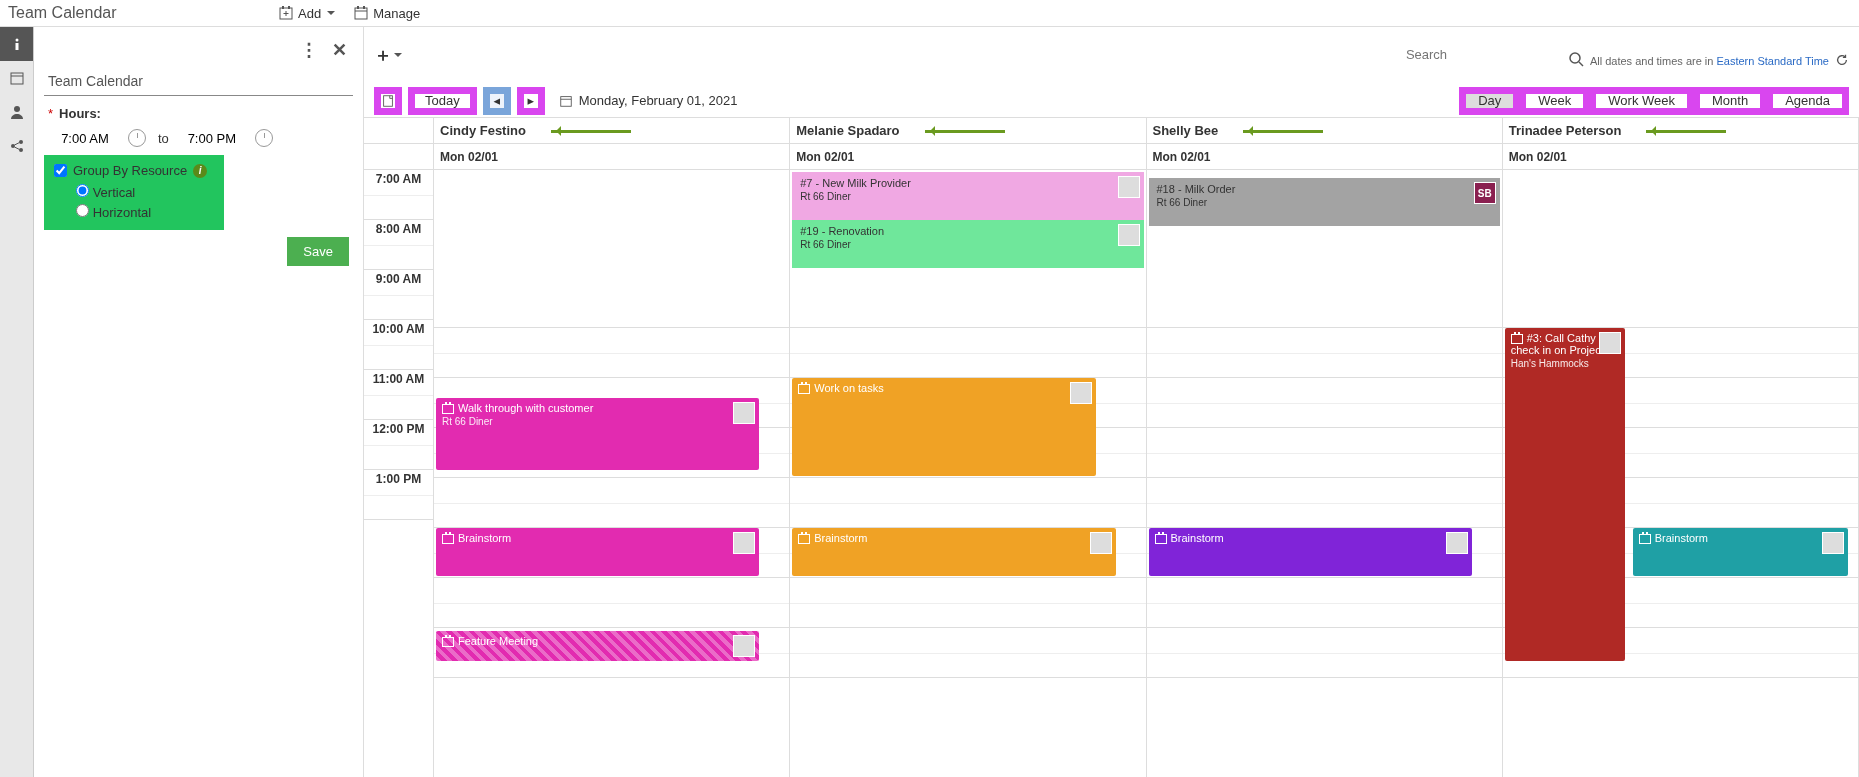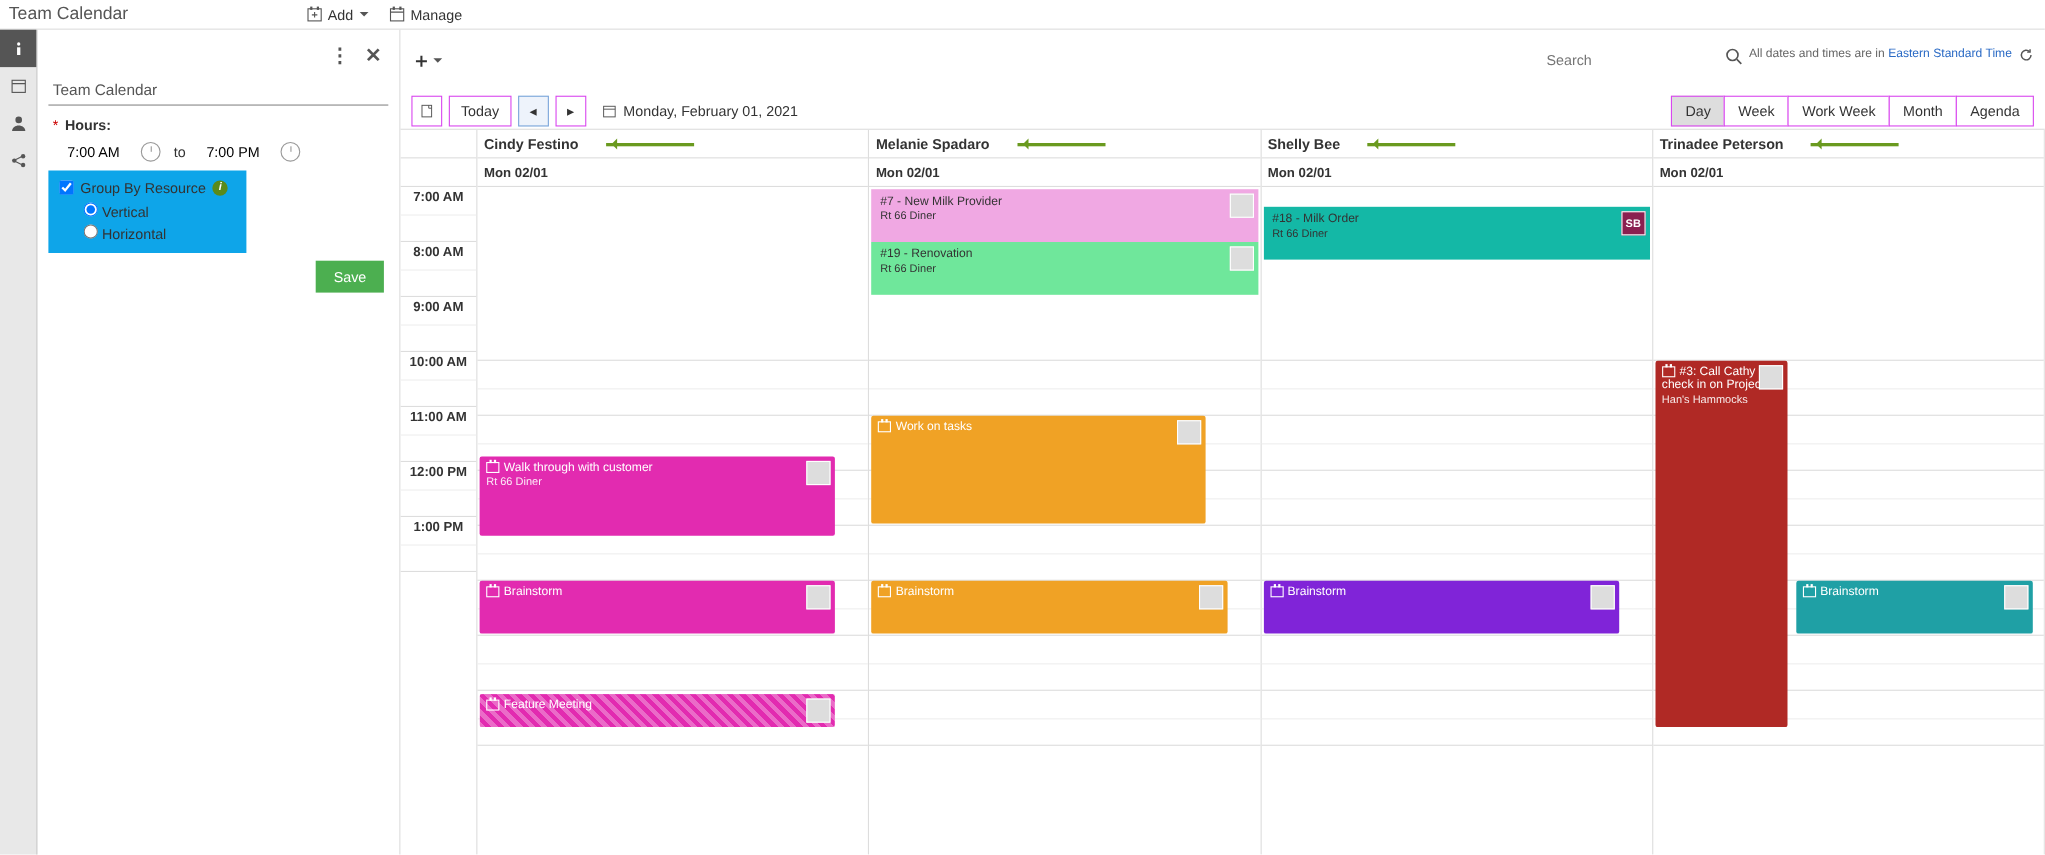--- a/index.html
+++ b/index.html
@@ -19,30 +19,30 @@
 
 .sidebar { width: 330px; border-right: 1px solid #ddd; padding: 8px 10px 0 10px; position: relative; }
 .sidebar-head { display:flex; justify-content:flex-end; gap:14px; padding:4px 6px 8px 0; color:#555;}
 .sidebar-head span{cursor:pointer; font-size:18px; font-weight:bold;}
 .sidebar-title { font-size: 14px; color:#555; padding: 4px 0 6px 4px; border-bottom:1px solid #888; margin-bottom:10px;}
 .field-row { display:flex; align-items:center; gap:6px; margin:4px 0 8px 4px;}
 .req { color:#c00; }
 .time-input { border:none; font-size:13px; width:62px; text-align:center;}
 .clock { width:18px;height:18px;border:1px solid #999;border-radius:50%;position:relative;display:inline-block;}
 .clock::before{content:"";position:absolute;width:1px;height:5px;background:#999;left:50%;top:3px;}
-.groupbox { background:#0ea5e9; padding:8px 10px 10px 10px; width:180px; margin-left:0;}
+.groupbox { background:#22c55e; padding:8px 10px 10px 10px; width:180px; margin-left:0;}
 .groupbox .hdr{display:flex;align-items:center;gap:6px;font-size:13px;}
 .groupbox .opts{margin:6px 0 0 22px; display:flex;flex-direction:column;gap:4px;}
 .savebtn{position:absolute; right:14px; top:210px; background:#4caf50;color:#fff;border:none;padding:7px 16px;font-size:13px;cursor:pointer;}
 
 .content { flex:1; display:flex; flex-direction:column; }
 .toolbar{ height:56px; display:flex; align-items:center; padding:0 10px; gap:10px;}
-.tbtn{border:1px solid #d946ef;background:#fff;height:28px;display:flex;align-items:center;justify-content:center;cursor:pointer;font-size:13px;}
+.tbtn{border:7px solid #d946ef;background:#fff;height:28px;display:flex;align-items:center;justify-content:center;cursor:pointer;font-size:13px;}
 .plusnew{width:28px;font-size:18px;font-weight:bold;border:none;}
-.search-wrap{margin-left:auto;display:flex;align-items:flex-start;gap:6px;}
+.search-wrap{margin-left:auto;display:flex;align-items:flex-end;gap:6px;}
 .search-input{border:none;border-bottom:1px solid transparent;width:160px;font-size:13px;padding:4px;}
 .tz-note{font-size:11px;color:#666;}
 .tz-note a{color:#2a6ac5;text-decoration:none;}
 
 .toolbar2{height:34px;display:flex;align-items:center;padding:0 10px;gap:6px;border-top:1px solid #fff;}
 .export-btn{width:28px;}
 .today-btn{padding:0 10px;}
 .nav-btn{width:28px;}
 .nav-btn.active{background:#eef3fb;border-color:#7aa5da;}
 .date-label{margin-left:8px;display:flex;align-items:center;gap:6px;font-size:13px;}
@@ -234,21 +234,21 @@
             <div class="daterow">Mon 02/01</div>
             <div class="alldayrow"></div>
             <div style="position: relative;">
               <div class="hourblock"></div>
               <div class="hourblock"></div>
               <div class="hourblock"></div>
               <div class="hourblock"></div>
               <div class="hourblock"></div>
               <div class="hourblock"></div>
               <div class="hourblock"></div>
-              <div class="event" style="background: rgb(226, 43, 176); top: 87px; height: 72px;"><span class="ico"></span><span class="t">Walk through with customer</span><div class="s">Rt 66 Diner</div><div class="avatar"></div></div>
+              <div class="event" style="background: rgb(226, 43, 176); top: 70px; height: 72px;"><span class="ico"></span><span class="t">Walk through with customer</span><div class="s">Rt 66 Diner</div><div class="avatar"></div></div>
               <div class="event" style="background: rgb(226, 43, 176); top: 200px; height: 48px;"><span class="ico"></span><span class="t">Brainstorm</span><div class="avatar"></div></div>
               <div class="event" style="background: repeating-linear-gradient(45deg, rgba(255, 255, 255, 0.3) 0px, rgba(255, 255, 255, 0.3) 4px, transparent 4px, transparent 8px) rgb(226, 43, 176); top: 303px; height: 30px;"><span class="ico"></span><span class="t">Feature Meeting</span><div class="avatar"></div></div>
             </div>
           </div>
           <div class="rescol">
             <div class="headrow">
               <span>Melanie Spadaro</span>
               <span class="arrow"></span>
             </div>
             <div class="daterow">Mon 02/01</div>
@@ -268,21 +268,21 @@
               <div class="event" style="background: rgb(240, 162, 37); top: 200px; height: 48px;"><span class="ico"></span><span class="t">Brainstorm</span><div class="avatar"></div></div>
             </div>
           </div>
           <div class="rescol">
             <div class="headrow">
               <span>Shelly Bee</span>
               <span class="arrow"></span>
             </div>
             <div class="daterow">Mon 02/01</div>
             <div class="alldayrow">
-              <div class="allday-ev" style="background: #14b8a6; color: rgb(51, 51, 51); top: 18px;"><span class="ico"></span><span class="t">#18 - Milk Order</span><div class="s">Rt 66 Diner</div><div class="avatar sb">SB</div></div>
+              <div class="allday-ev" style="background: #a3a3a3; color: rgb(51, 51, 51); top: 8px;"><span class="ico"></span><span class="t">#18 - Milk Order</span><div class="s">Rt 66 Diner</div><div class="avatar sb">SB</div></div>
             </div>
             <div style="position: relative;">
               <div class="hourblock"></div>
               <div class="hourblock"></div>
               <div class="hourblock"></div>
               <div class="hourblock"></div>
               <div class="hourblock"></div>
               <div class="hourblock"></div>
               <div class="hourblock"></div>
               <div class="event" style="background: rgb(128, 36, 216); top: 200px; height: 48px;"><span class="ico"></span><span class="t">Brainstorm</span><div class="avatar"></div></div>

